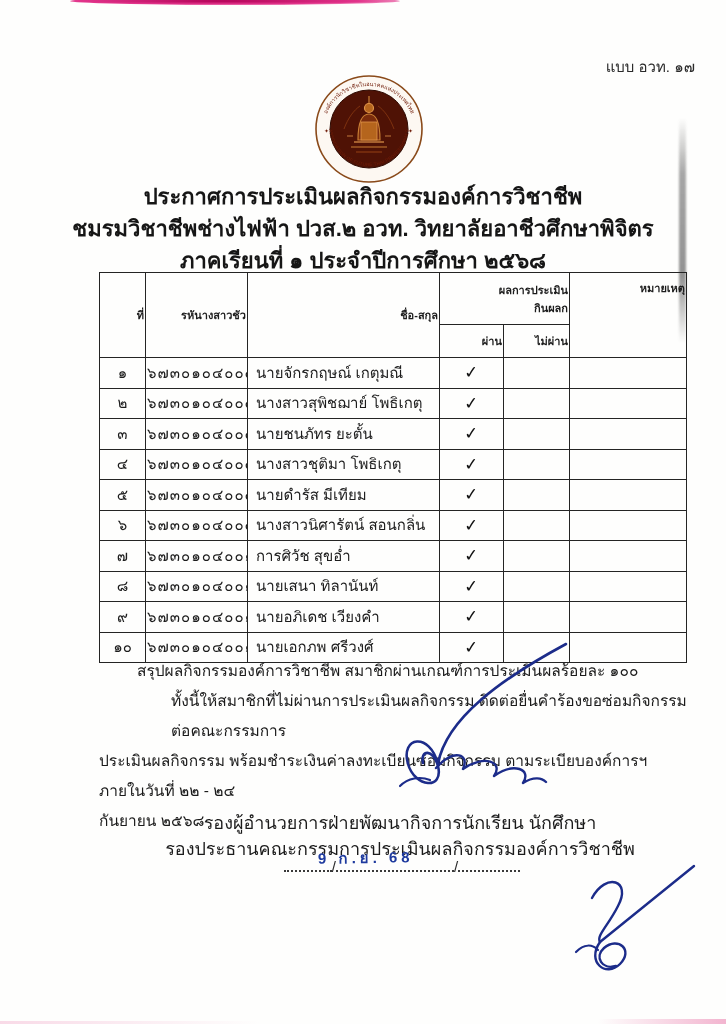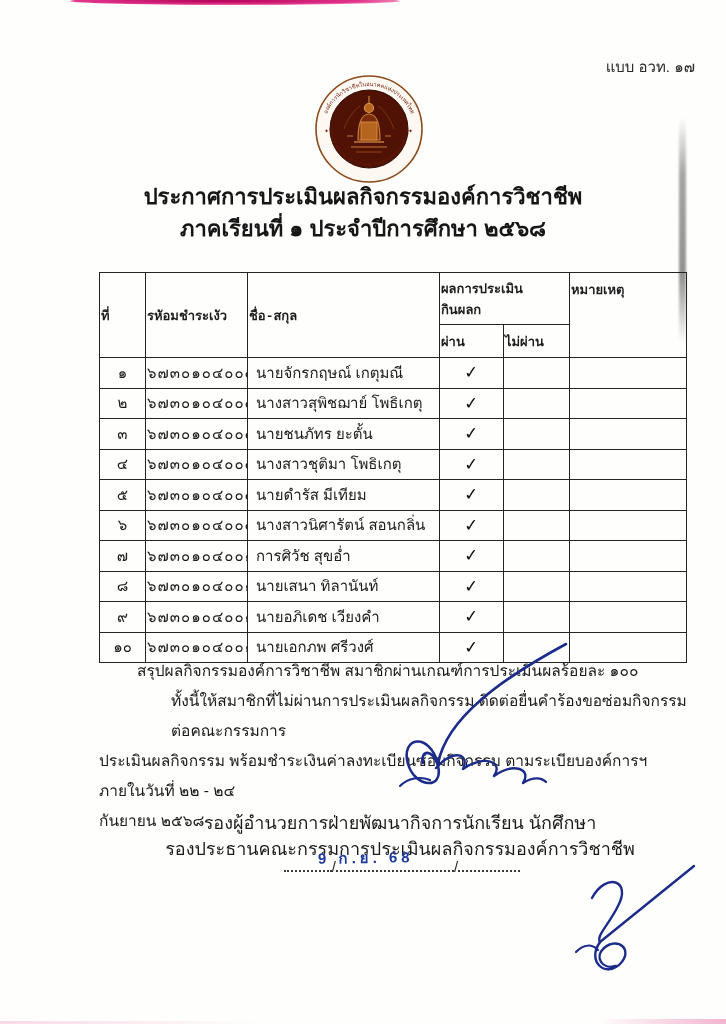--- a/index.html
+++ b/index.html
@@ -25,21 +25,21 @@
   .seal{position:absolute;left:314px;top:74px;width:110px;height:110px;}
 
   .title-block{position:absolute;left:0;top:181px;width:726px;text-align:center;
     font-weight:bold;font-size:22px;line-height:32px;color:#161616;}
 
   
   .roster{position:absolute;left:99px;top:272px;width:587px;border-collapse:collapse;
     table-layout:fixed;}
   .roster td,.roster th{border:1.8px solid #242424;font-weight:normal;
     font-size:15px;color:#1c1c1c;overflow:hidden;white-space:nowrap;}
-  .roster thead th{font-weight:bold;text-align:left;font-size:13px;font-family:Liberation Mono, monospace;}
+  .roster thead th{font-weight:bold;text-align:right;font-size:11px;}
   .th-merged{vertical-align:middle;}
   .th-remark{vertical-align:top;padding-top:6px;}
   .sub-h{height:33px;}
   .hdr-row{height:52px;}
   .roster tbody td{height:27.5px;}
   .c-no,.c-id,.c-pass,.c-fail{text-align:center;}
   .c-id{letter-spacing:1px;}
   .c-name{padding-left:8px;text-align:left;}
   .checkmark{font-weight:bold;font-size:17px;display:inline-block;transform:rotate(-4deg);color:#111;}
 
@@ -105,36 +105,37 @@
         <textPath href="#arcTop" startOffset="50%" text-anchor="middle">องค์การนักวิชาชีพในอนาคตแห่งประเทศไทย</textPath>
       </text>
       <text font-size="4.6" fill="#701c08" letter-spacing="0.2">
         <textPath href="#arcBot" startOffset="50%" text-anchor="middle">ASSOCIATION OF FUTURE THAI PROFESSIONALS</textPath>
       </text>
     </svg>
   </div>
 
   <div class="title-block">
     <div>ประกาศการประเมินผลกิจกรรมองค์การวิชาชีพ</div>
+    <div>ชมรมวิชาชีพช่างไฟฟ้า ปวส.๒ อวท. วิทยาลัยอาชีวศึกษาพิจิตร</div>
     <div>ภาคเรียนที่ ๑ ประจำปีการศึกษา ๒๕๖๘</div>
   </div>
 
   <table class="roster">
     <colgroup>
       <col style="width:46px">
         <col style="width:102px">
         <col style="width:192px">
       <col style="width:64px">
         <col style="width:66px">
         <col style="width:117px">
     </colgroup>
     <thead>
       <tr class="hdr-row">
         <th rowspan="2" class="th-merged">ที่</th>
-        <th rowspan="2" class="th-merged">รหัอมชำระเงัว</th>
+        <th rowspan="2" class="th-merged">รหันางสาวชัว</th>
         <th rowspan="2" class="th-merged">ชื่อ-สกุล</th>
         <th colspan="2">
           <div>ผลการประเมิน</div>
           <div>กินผลก</div>
         </th>
         <th rowspan="2" class="th-remark">หมายเหตุ</th>
       </tr>
       <tr class="sub-h">
         <th>ผ่าน</th>
         <th>ไม่ผ่าน</th>

